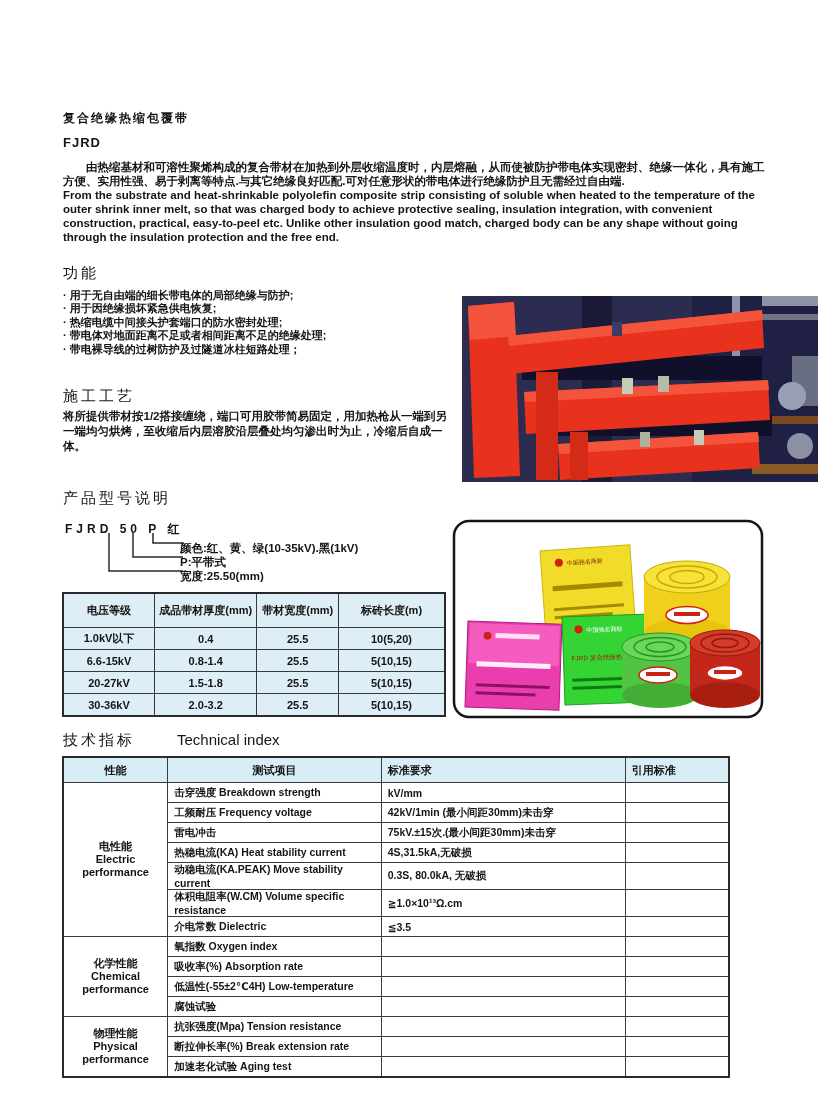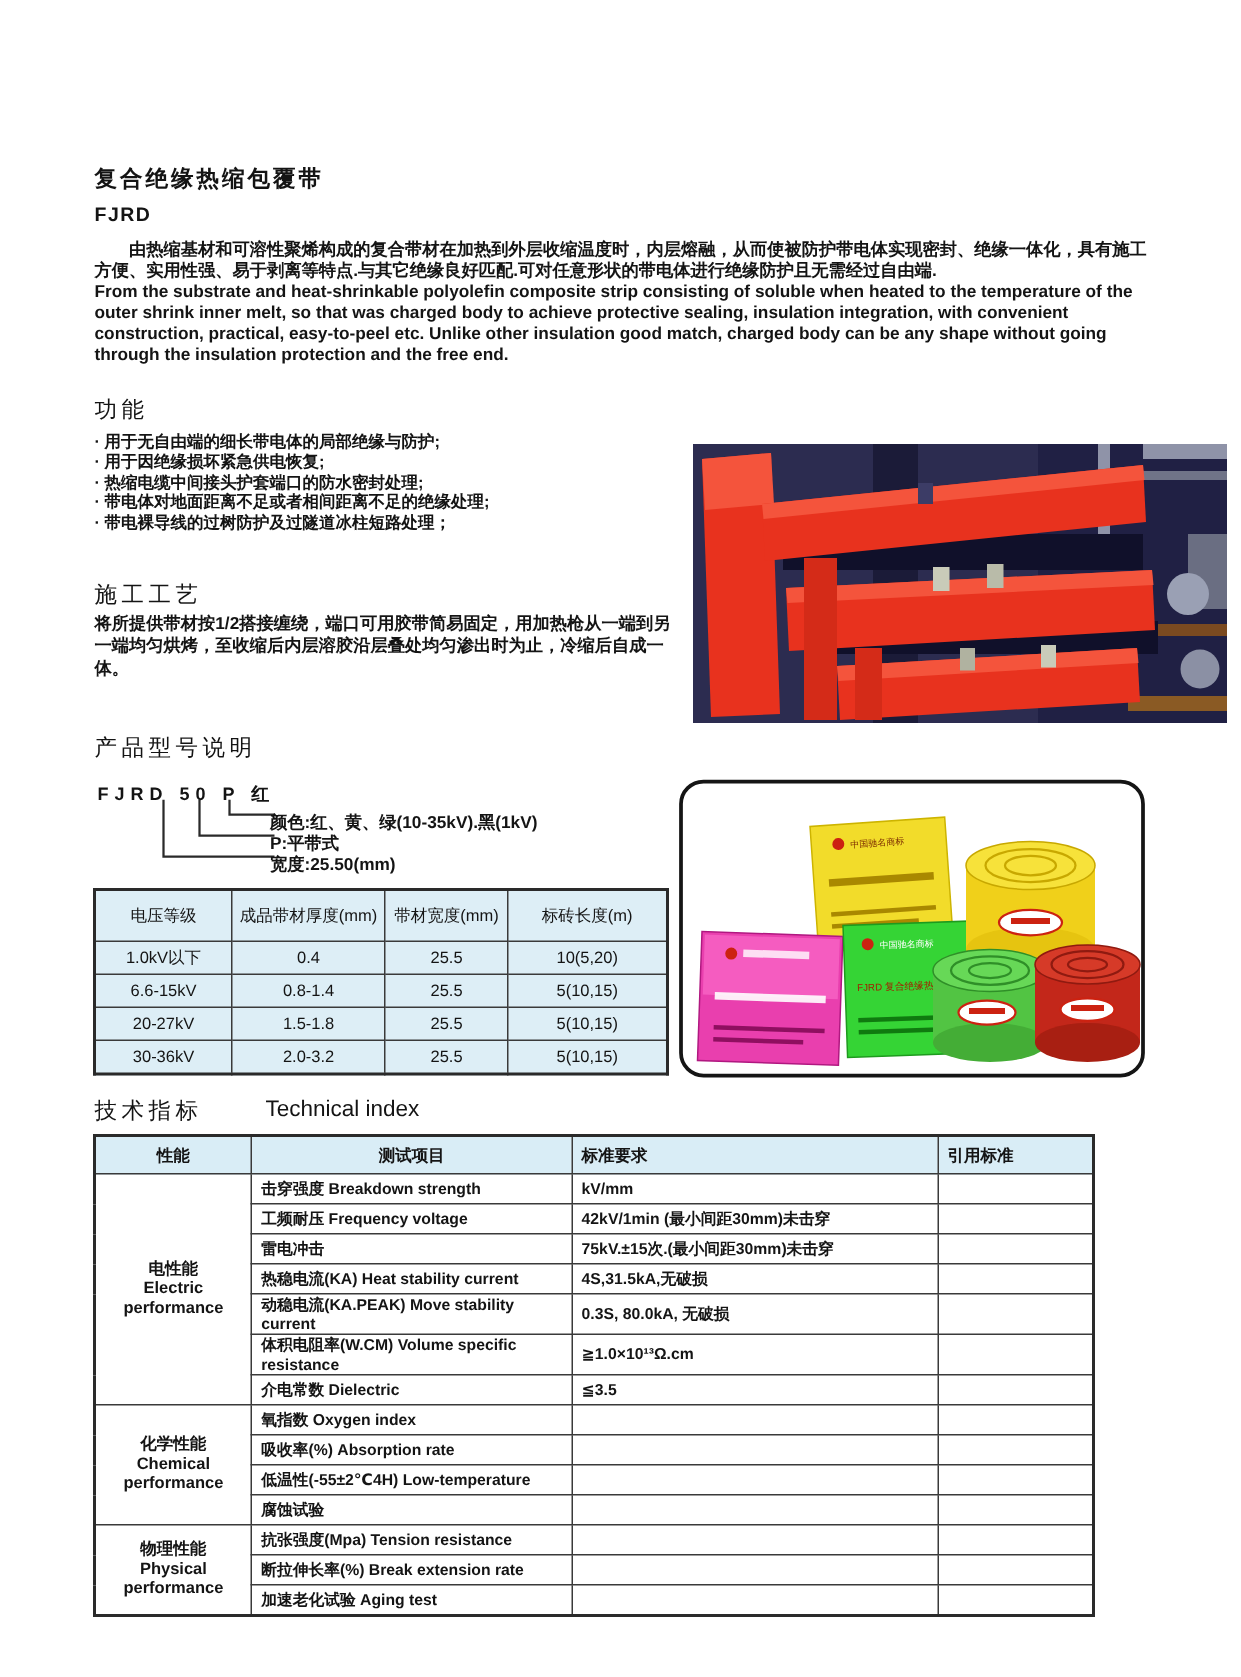--- a/index.html
+++ b/index.html
@@ -2,41 +2,41 @@
 <html><head>
 <meta charset="utf-8">
 <style>
   html,body{margin:0;padding:0;}
   body{
     width:827px;height:1118px;position:relative;background:#ffffff;
     font-family:"Liberation Sans","DejaVu Sans",sans-serif;color:#141414;
     overflow:hidden;
   }
   .abs{position:absolute;}
-  .page-title{left:63px;top:110px;font-size:15px;font-weight:bold;letter-spacing:2px;}
+  .page-title{left:63px;top:110px;font-size:12px;font-weight:bold;letter-spacing:2px;}
   .model-code{left:63px;top:135px;font-size:13px;font-weight:bold;letter-spacing:1px;}
   .intro{left:63px;top:160px;width:706px;font-size:11.5px;line-height:14px;font-weight:600;}
   .intro .zh{text-indent:2em;font-weight:bold;}
   .sec-head{font-size:15px;font-weight:normal;letter-spacing:3px;}
   .func-head{left:63px;top:264px;}
   .func-list{left:63px;top:289px;width:395px;font-size:11px;line-height:13.4px;font-weight:bold;}
   .func-list div::before{content:"·";margin-right:3px;font-weight:bold;}
   .proc-head{left:63px;top:387px;}
   .proc-text{left:63px;top:409px;width:388px;font-size:11.5px;line-height:15px;font-weight:bold;}
   .pm-head{left:63px;top:489px;}
   .pm-code{left:65px;top:521px;font-size:12px;font-weight:bold;letter-spacing:4px;}
   .pm-label{font-size:11.5px;font-weight:bold;white-space:nowrap;}
   .pm-l0{left:180px;top:541px;}
   .pm-l1{left:180px;top:555px;}
   .pm-l2{left:180px;top:569px;}
   table{border-collapse:collapse;}
   .spec-table{left:62px;top:592px;}
   .spec-table table{width:384px;border:2px solid #2a2a2a;background:#ddeef6;}
   .spec-table th,.spec-table td{
-    border:1px solid #3a3a3a;text-align:center;font-size:11px;font-weight:normal;padding:0;
+    border:1px solid #3a3a3a;text-align:center;font-size:11px;font-weight:bold;padding:0;
   }
   .spec-table th{height:33px;}
   .spec-table td{height:21px;}
   .tech-head{left:63px;top:731px;display:flex;gap:42px;}
   .tech-head .en{letter-spacing:0;}
   .tech-table{left:62px;top:756px;}
   .tech-table table{width:668px;border:2px solid #2a2a2a;background:#ffffff;}
   .tech-table th{
     background:#d9edf6;border:1px solid #3a3a3a;font-size:11px;font-weight:bold;height:24px;padding:0 6px;
   }

